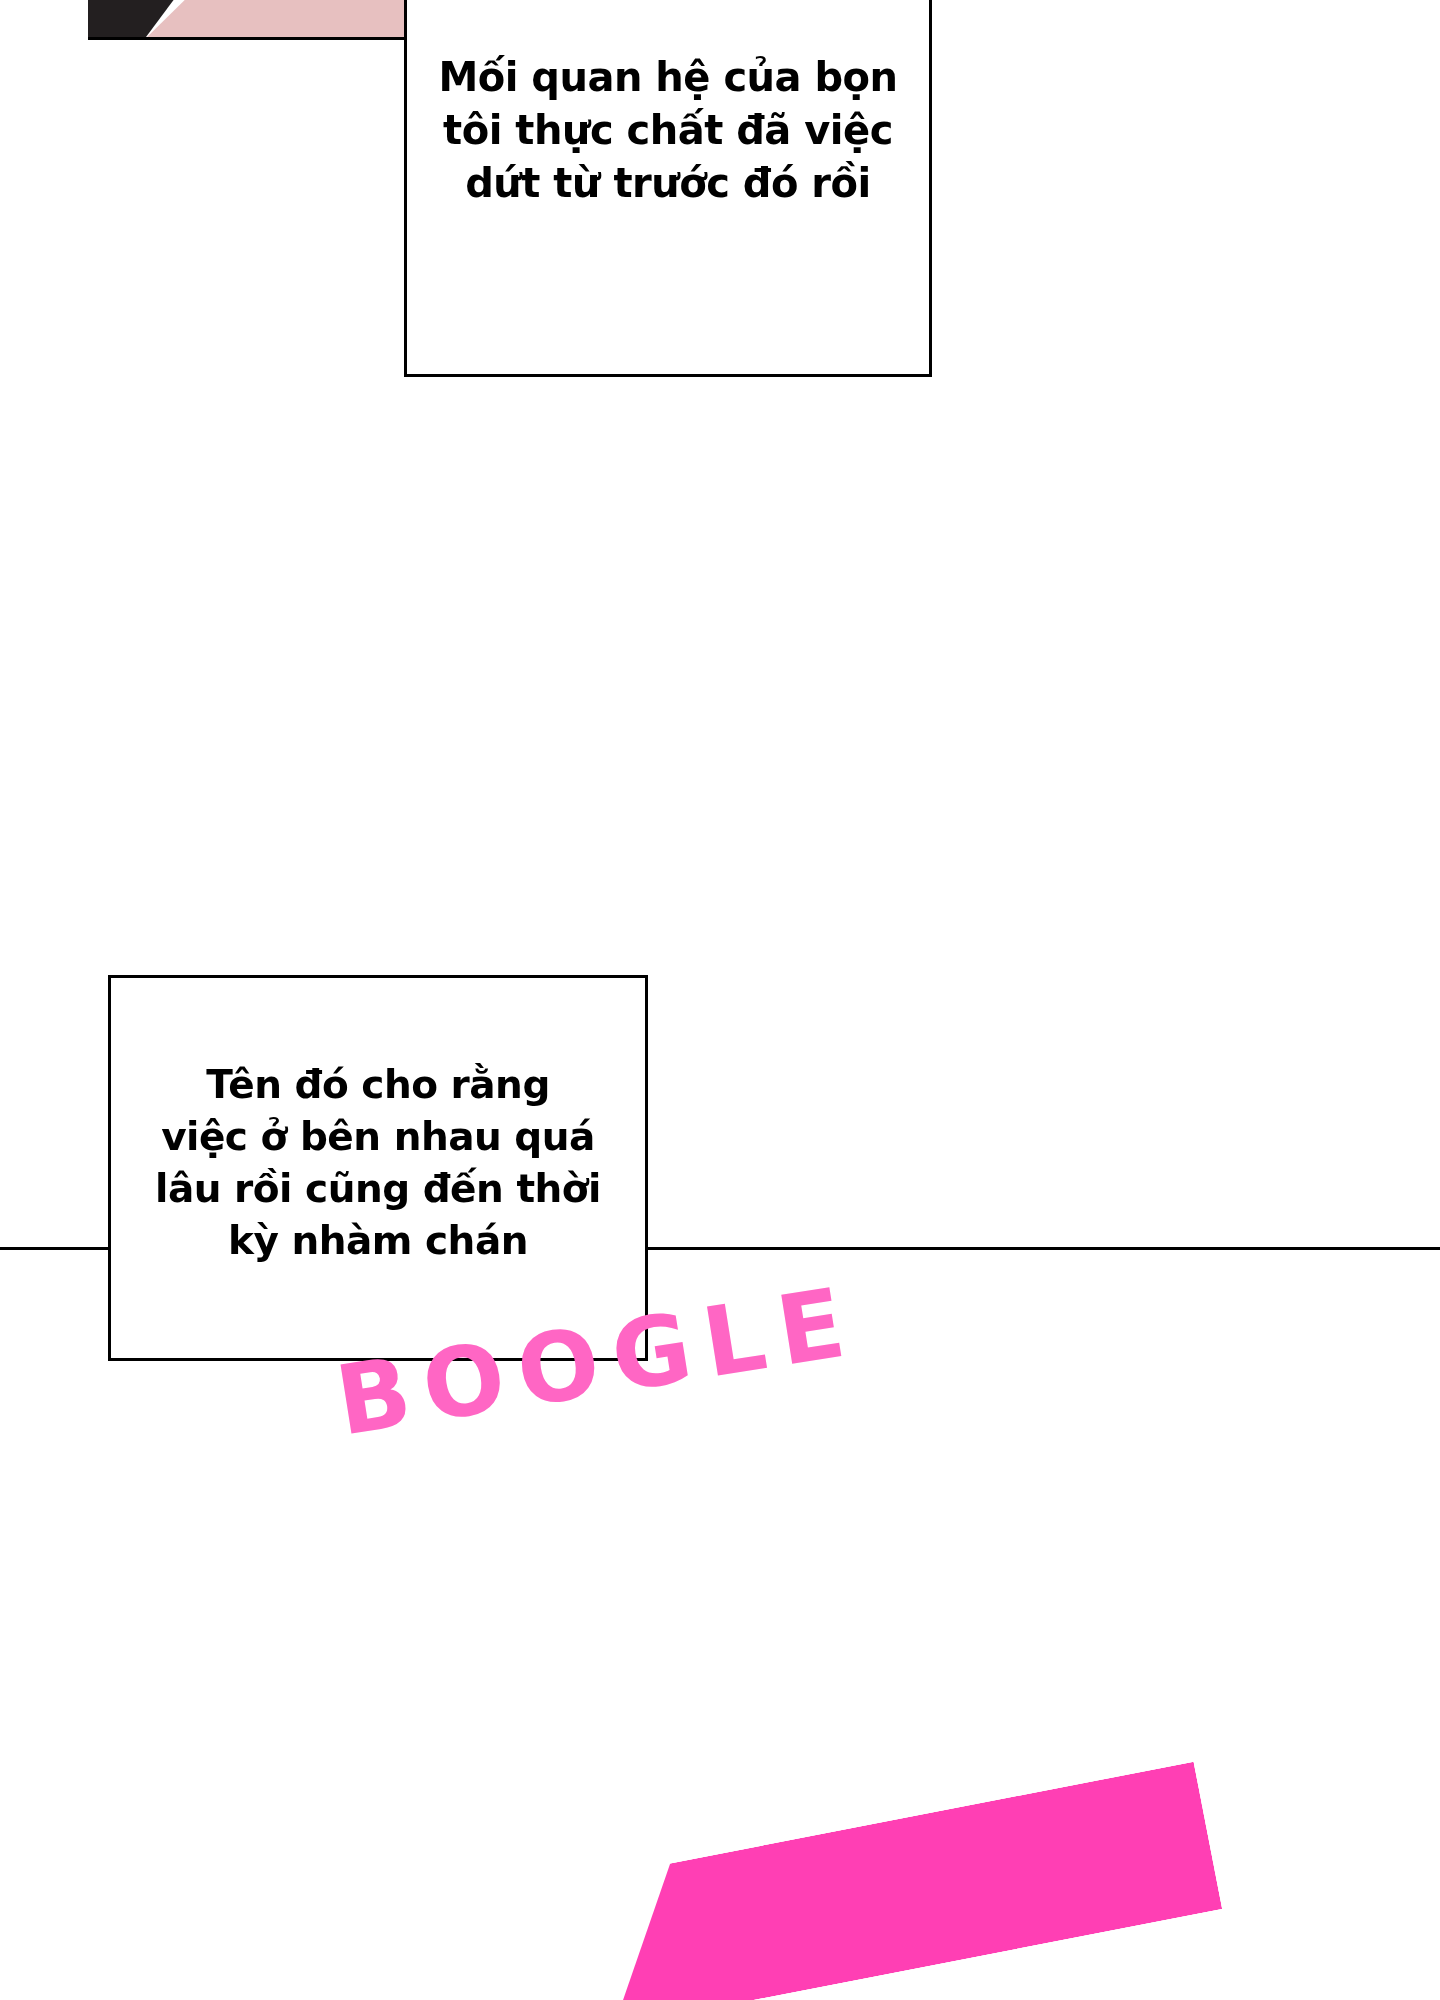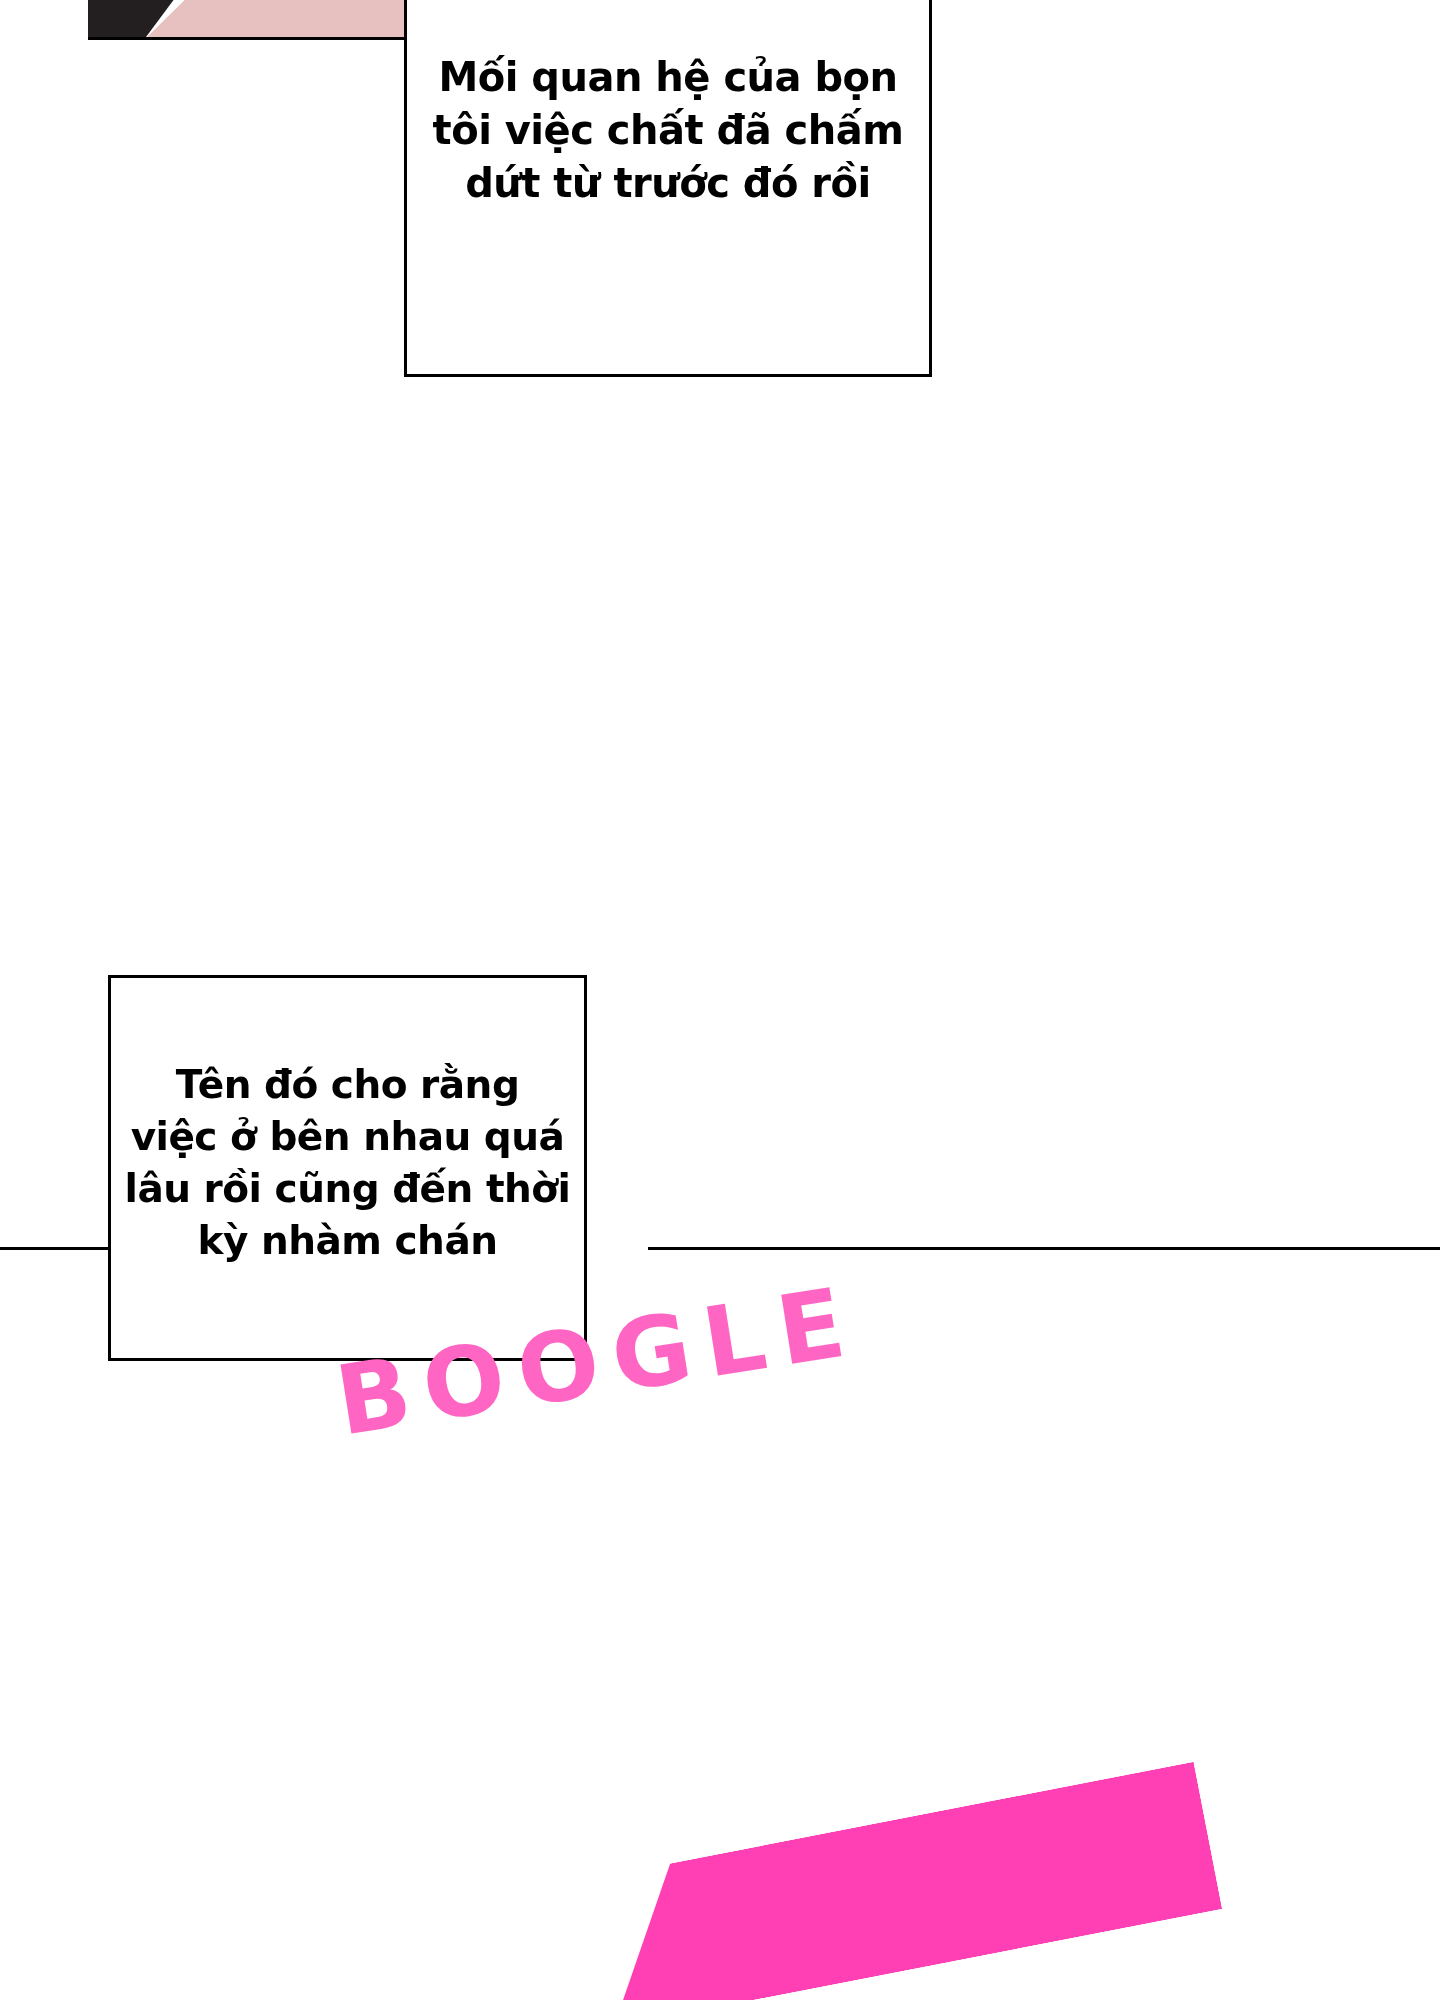--- a/index.html
+++ b/index.html
@@ -85,21 +85,21 @@
     align-items: flex-start;
     padding-top: 52px;
   }
   #box-top .box-text {
     font-size: 40px;
   }
 
   #box-bottom {
     left: 108px;
     top: 975px;
-    width: 479px;
+    width: 540px;
     height: 386px;
     padding-bottom: 10px;
   }
   #box-bottom .box-text {
     font-size: 39px;
   }
 
   
   .rule {
     position: absolute;
@@ -154,21 +154,21 @@
 <div class="page">
 
   <div class="top-fragment">
     <div class="frag-black"></div>
     <div class="frag-pink"></div>
     <div class="frag-outline"></div>
   </div>
 
   <div class="box" id="box-top">
     <div class="box-text">Mối quan hệ của bọn
-tôi việc chất đã chấm
+tôi thực chất đã việc
 dứt từ trước đó rồi</div>
   </div>
 
   <div class="rule" id="rule-left"></div>
   <div class="rule" id="rule-right"></div>
 
   <div class="box" id="box-bottom">
     <div class="box-text">Tên đó cho rằng
 việc ở bên nhau quá
 lâu rồi cũng đến thời

